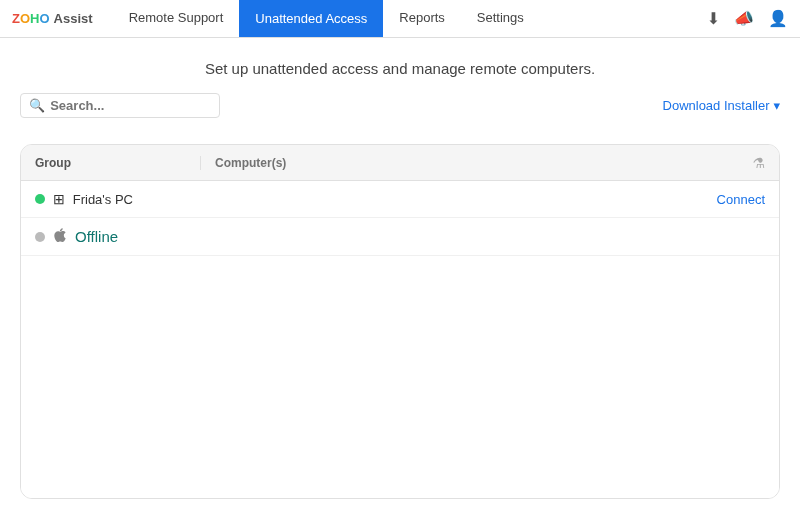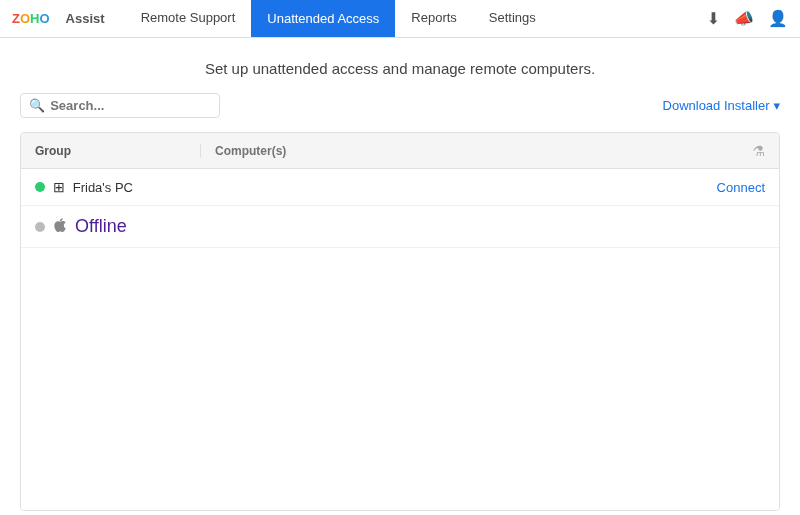--- a/index.html
+++ b/index.html
@@ -11,21 +11,20 @@
       align-items: center;
       background: #fff;
       border-bottom: 1px solid #ddd;
       height: 38px;
       padding: 0 12px;
     }
     .logo-area {
       display: flex;
       align-items: center;
       margin-right: 20px;
-      gap: 12px;
     }
     .logo-zoho {
       font-weight: bold;
       font-size: 13px;
     }
     .logo-zoho .zoho-z { color: #e74c3c; }
     .logo-zoho .zoho-o { color: #f39c12; }
     .logo-zoho .zoho-h { color: #2ecc71; }
     .logo-zoho .zoho-o2 { color: #3498db; }
     .logo-assist {
@@ -120,23 +119,23 @@
       align-items: center;
       gap: 4px;
       background: none;
       border: none;
       text-align: center;
     }
 
     
     .table-container {
       flex: 1;
-      margin: 4px 20px;
+      margin: 16px 20px;
       border: 1px solid #e0e0e0;
-      border-radius: 4px;
+      border-radius: 12px;
       overflow: hidden;
     }
     .table-header {
       display: flex;
       background: #f5f5f5;
       border-bottom: 1px solid #e0e0e0;
       height: 36px;
       align-items: center;
     }
     .col-group {
@@ -248,22 +247,22 @@
       color: #333;
     }
     .connect-btn {
       color: #1a73e8;
       cursor: pointer;
       background: none;
       border: none;
       font-size: 13px;
     }
     .offline-label {
-      color: #4c1d95;
-      font-size: 18px;
+      color: #0f766e;
+      font-size: 15px;
     }
 
     
     .group-item.selected::before {
       content: '';
     }
   </style>
 </head>
 <body>
 

